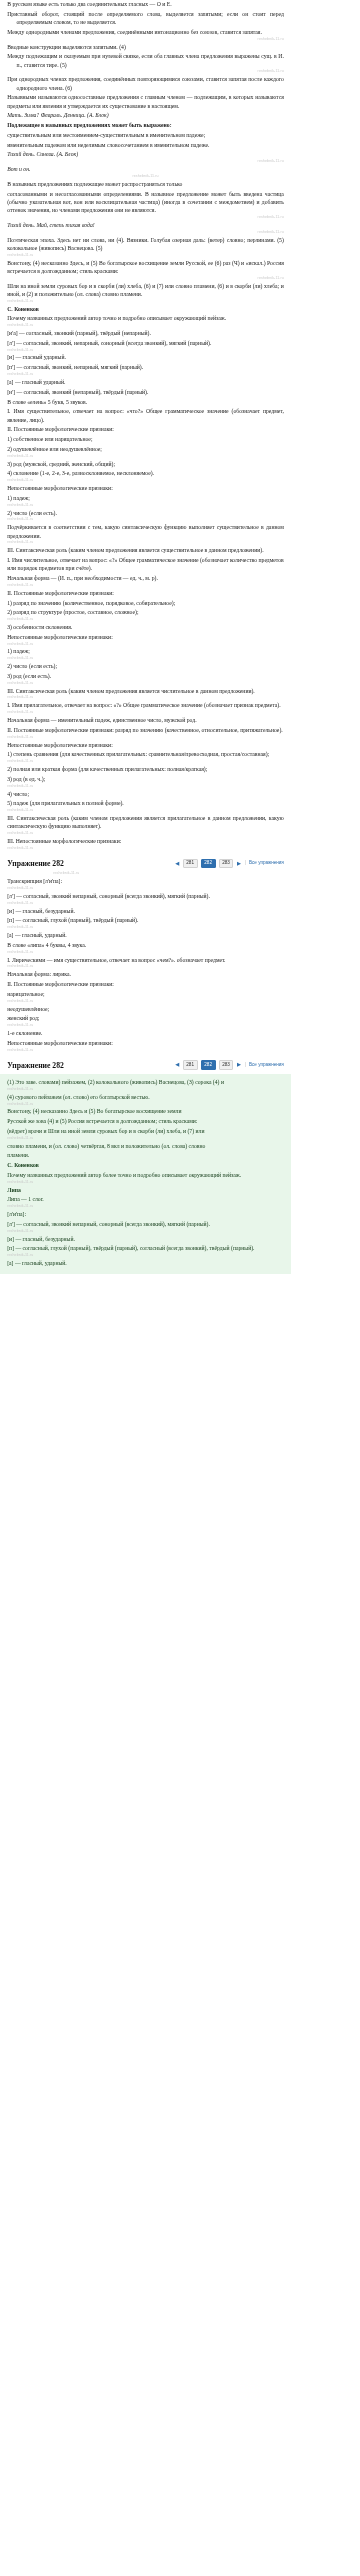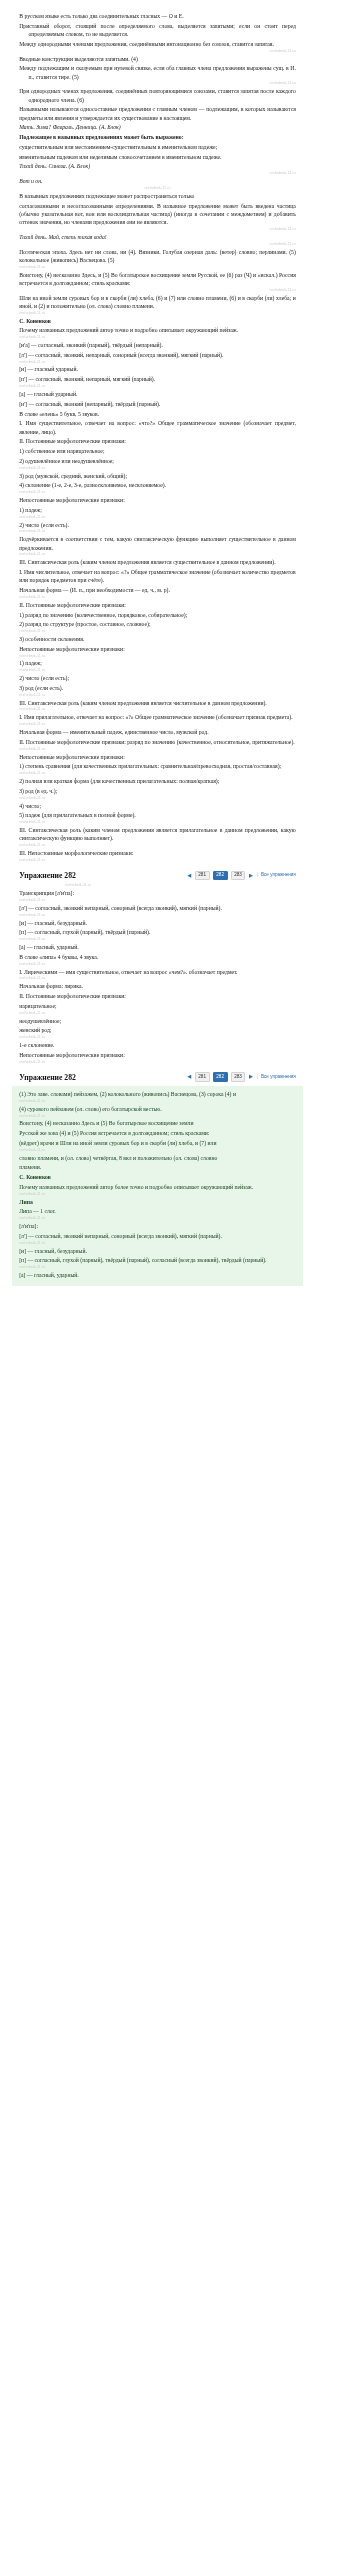--- a/index.html
+++ b/index.html
@@ -10,21 +10,21 @@
   body {
     width: 361px;
     font-family: "Liberation Serif", serif;
     font-size: 5.7px;
     line-height: 1.45;
     color: #1a1a1a;
   }
   .page {
     width: 291px;
     position: relative;
-    padding: 12px;
+    padding: 0;
   }
   .block {
     padding: 0 7.2px;
   }
   p {
     margin: 0 0 1.5px 0;
     text-align: justify;
   }
   .wm {
     display: block;

